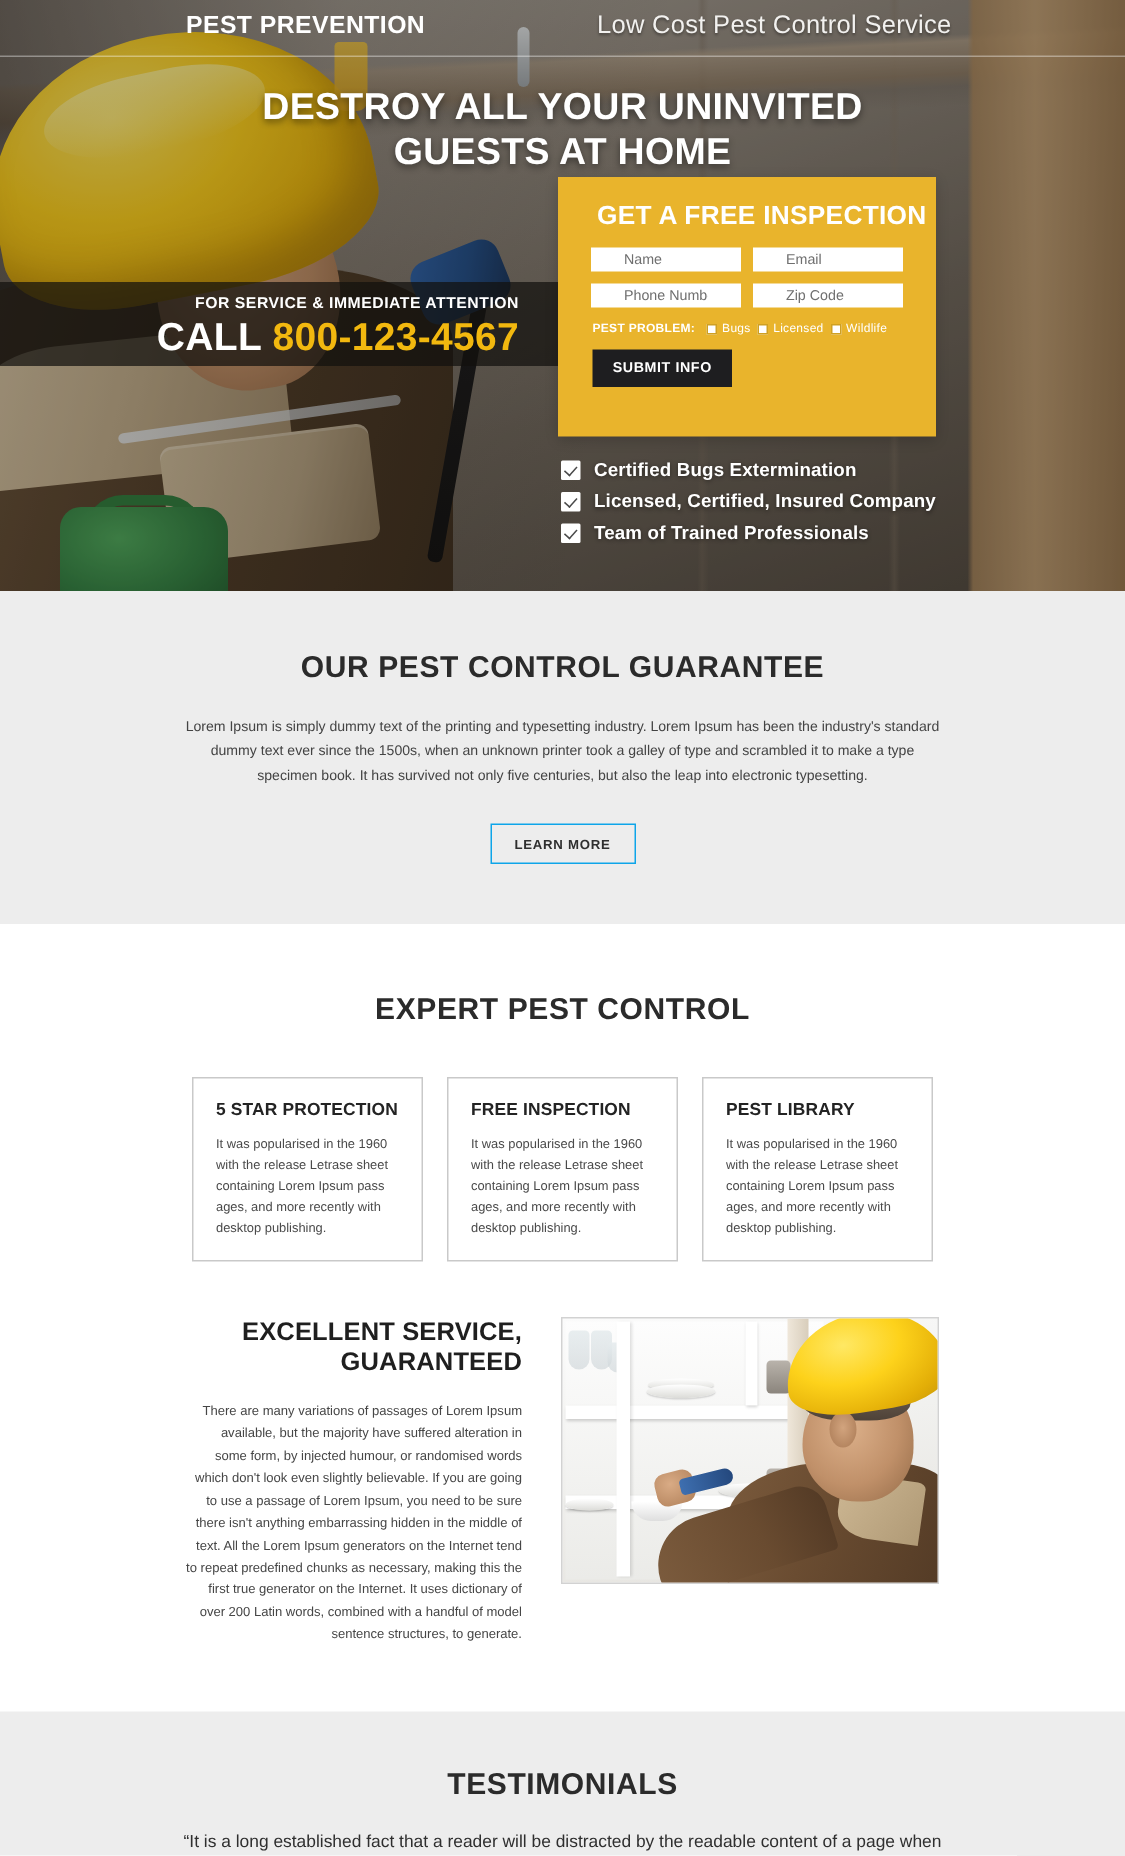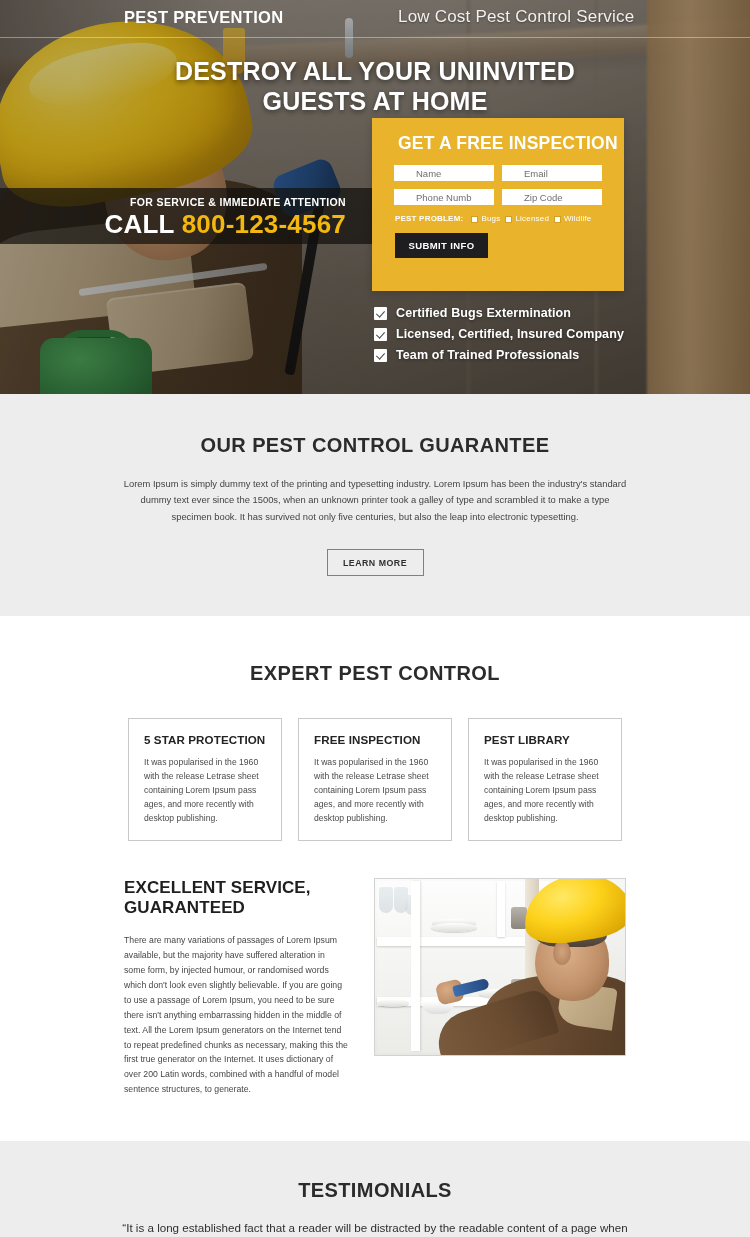--- a/index.html
+++ b/index.html
@@ -246,21 +246,21 @@
   }
   .card-text {
     margin-top: 10px; color: #4a4a4a; font-size: 8.6px; line-height: 1.62;
   }
 
   
   .excellent {
     display: flex; width: 502px; margin: 37px auto 0 auto; gap: 26px;
     padding-bottom: 44px;
   }
-  .ex-left { width: 224px; }
+  .ex-left { width: 224px; text-align: right; }
   .ex-title {
     color: #1f1f1f; font-size: 17px; font-weight: 700;
     line-height: 1.17; letter-spacing: .1px;
   }
   .ex-text {
     margin-top: 15px; color: #464646; font-size: 8.7px; line-height: 1.72;
   }
   .ex-photo {
     width: 252px; height: 178px; border: 1px solid #d2d2d2; position: relative;
     overflow: hidden;

